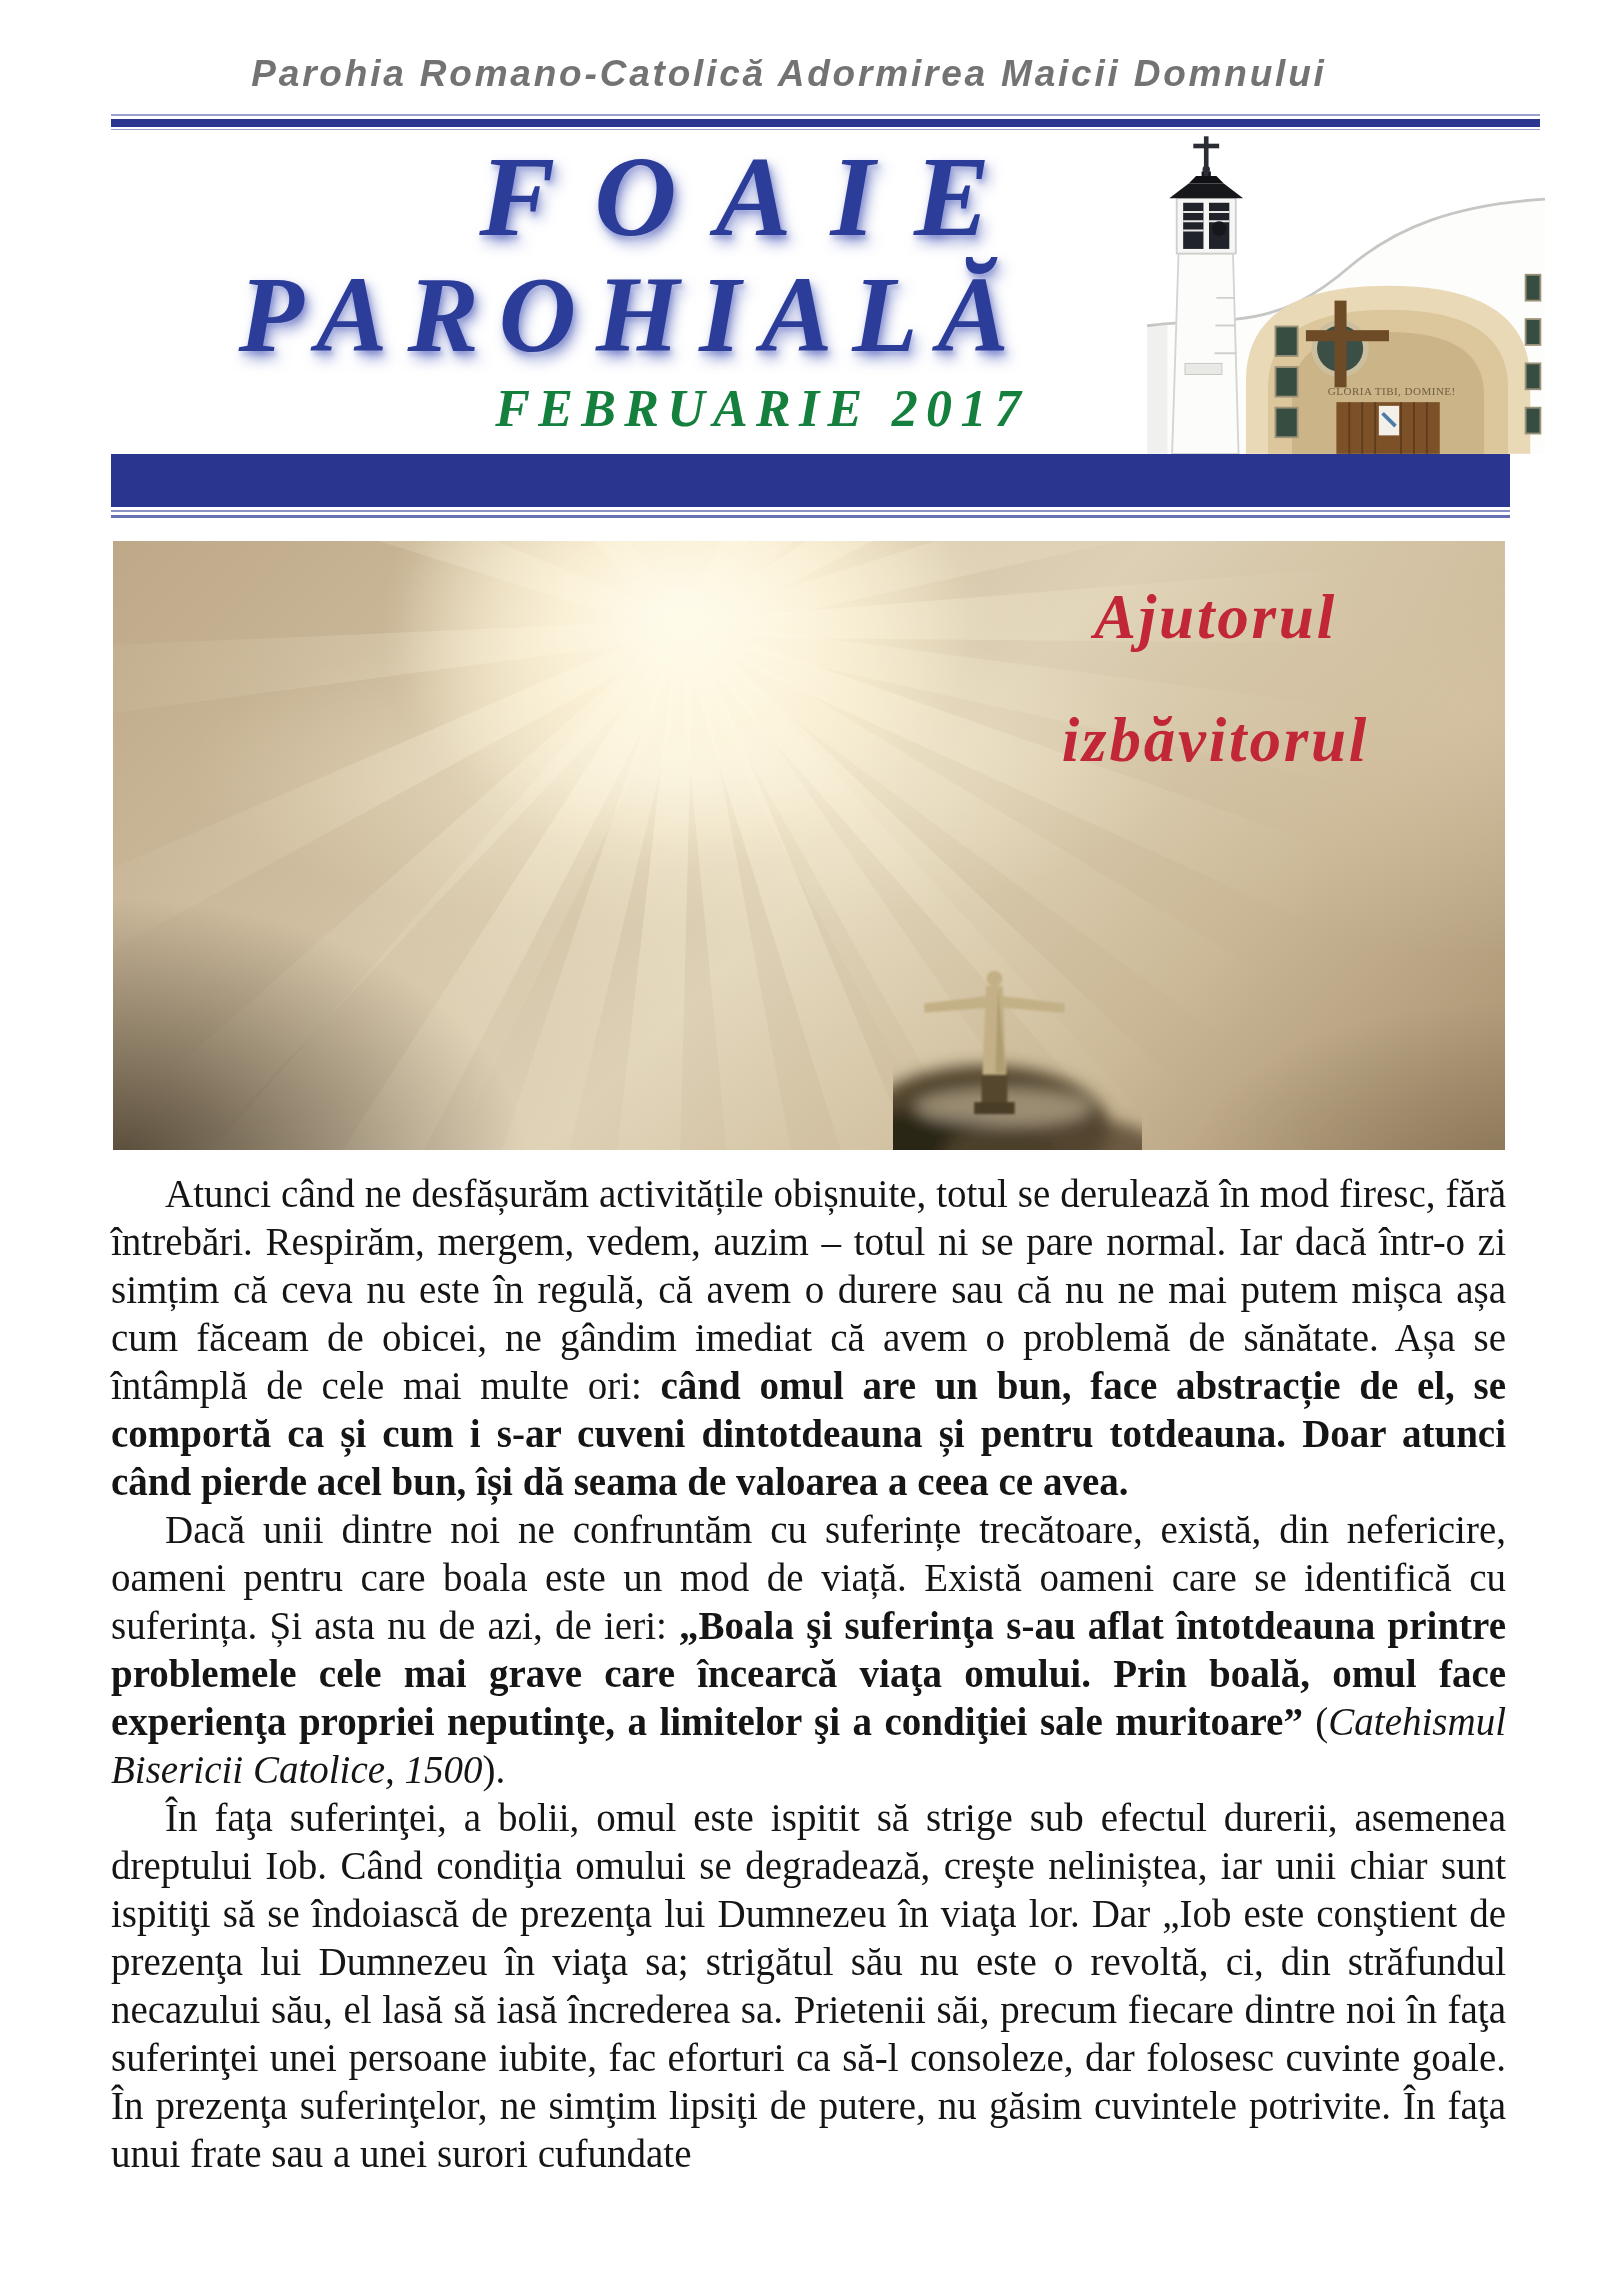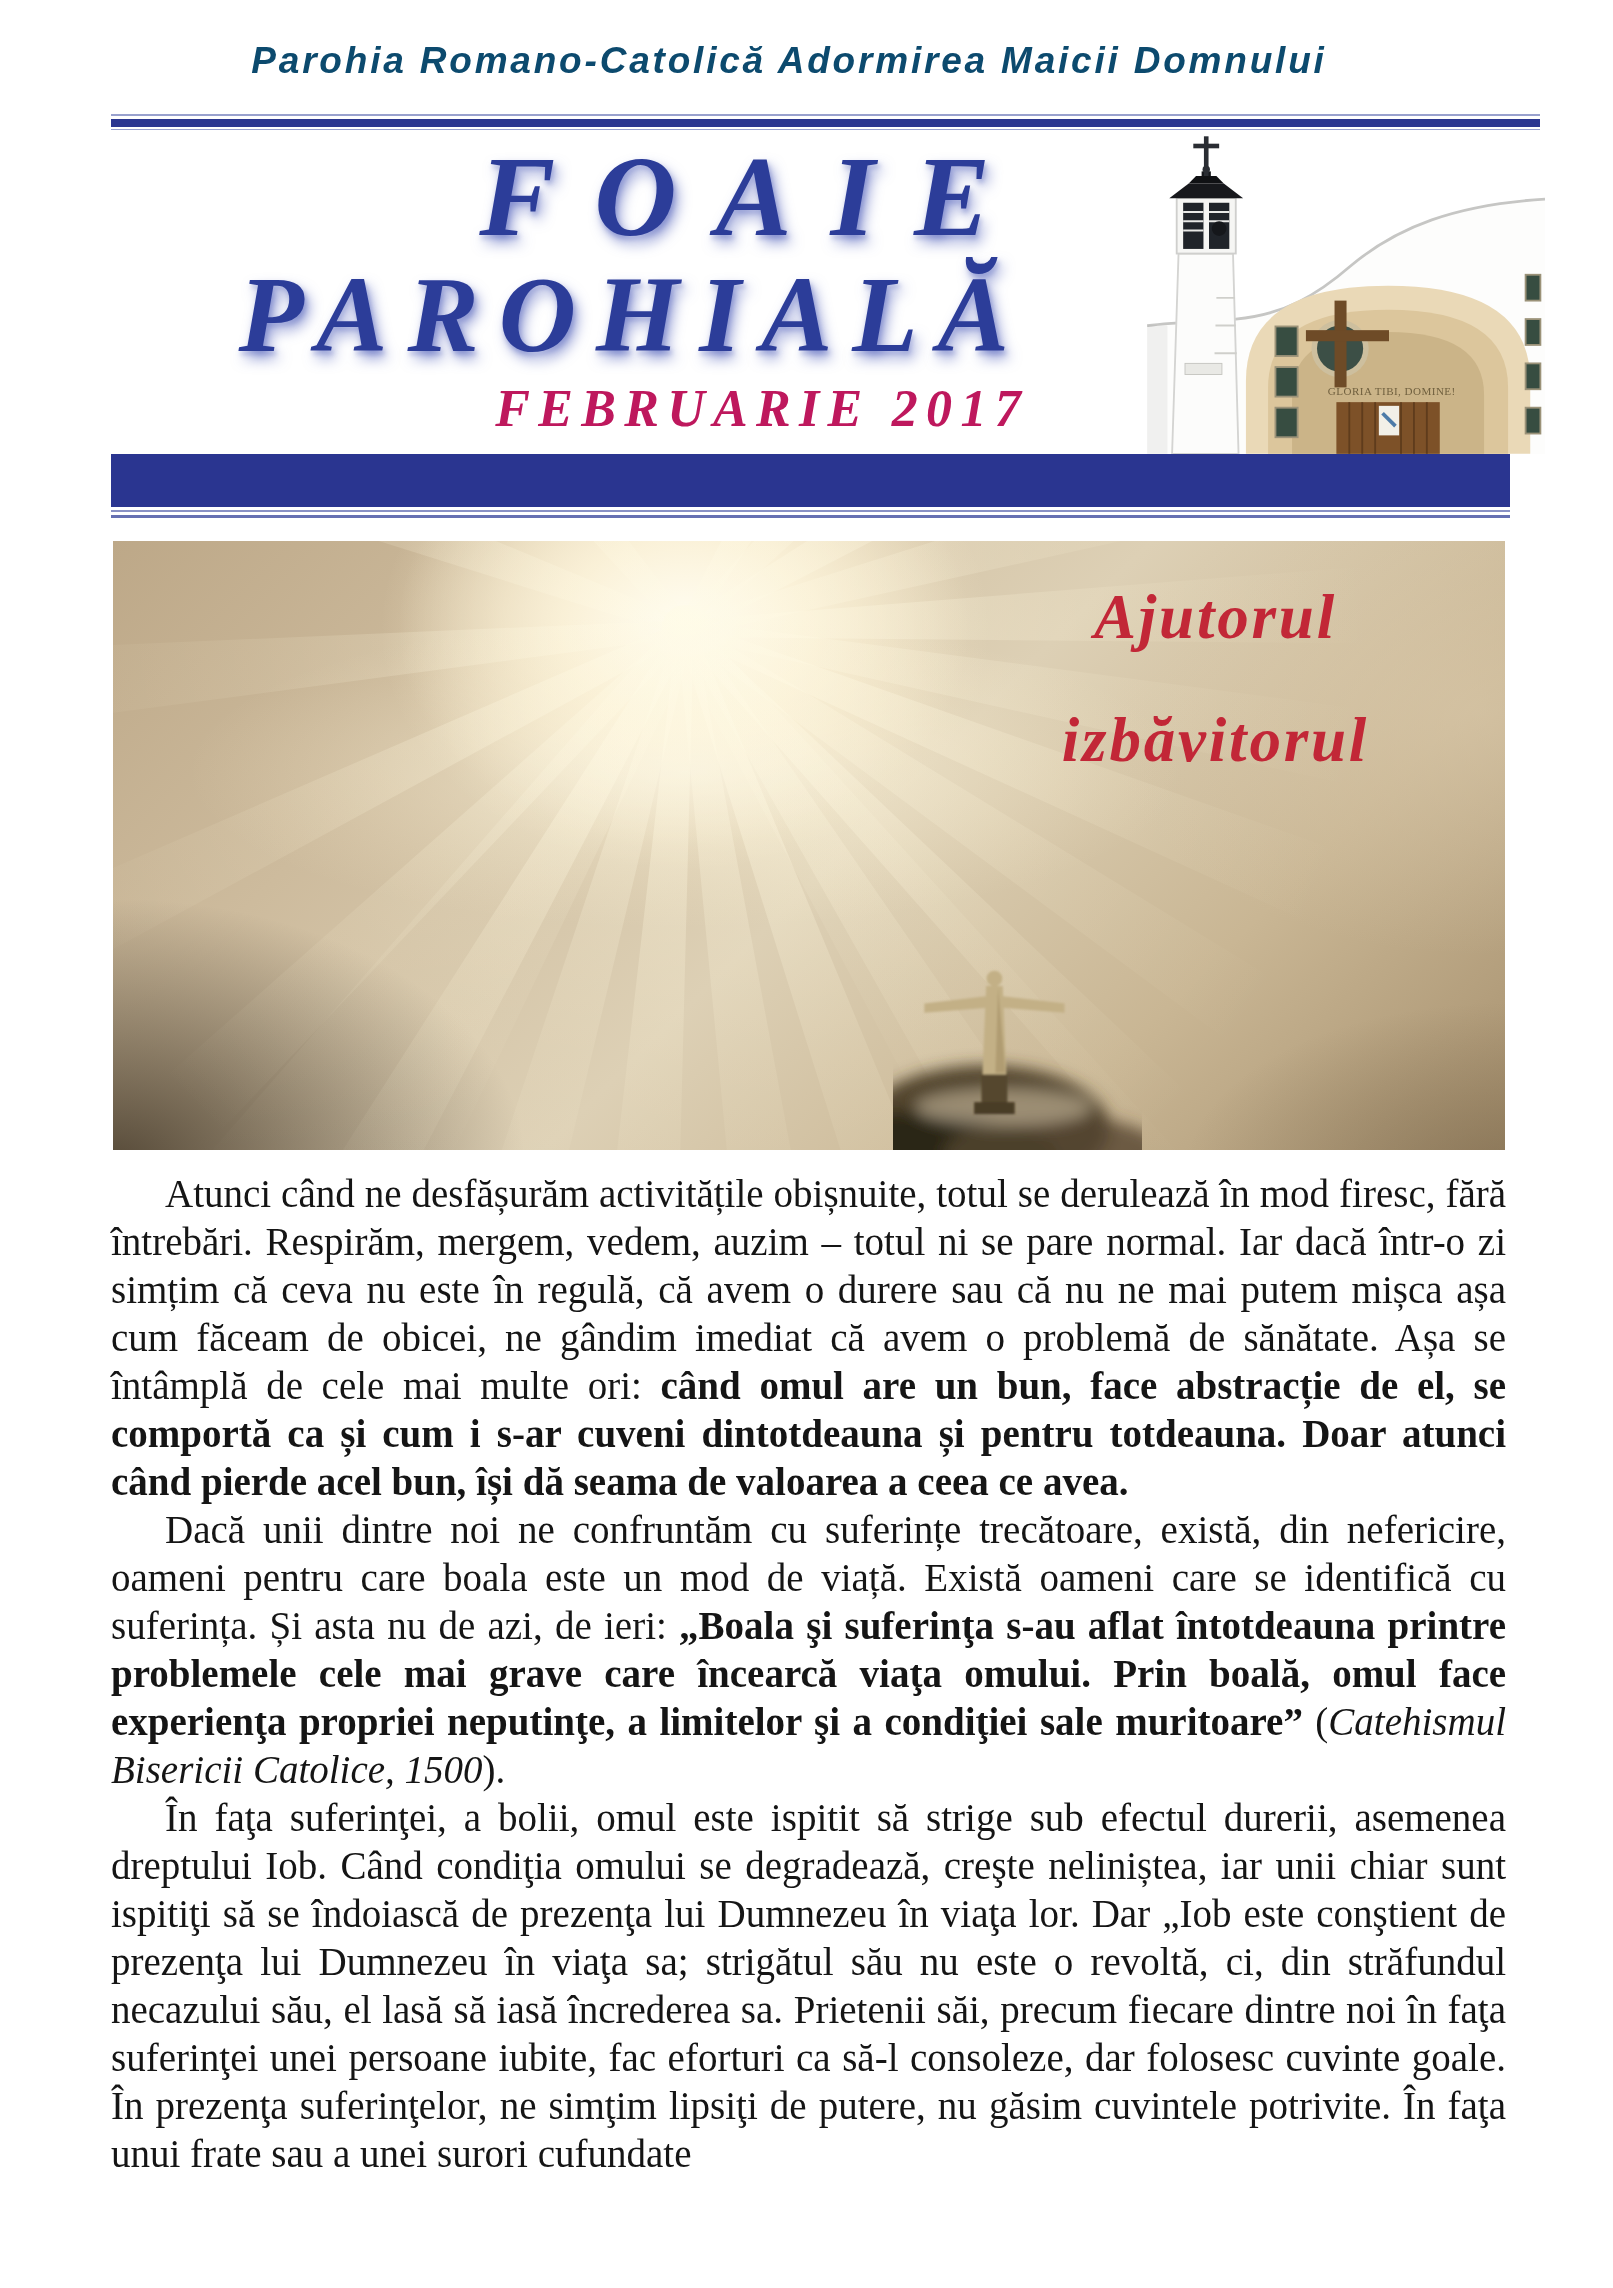--- a/index.html
+++ b/index.html
@@ -1,35 +1,35 @@
 <!DOCTYPE html>
 <html style="font-size:14.8px"><head>
 <meta charset="utf-8">
 <style>
   html,body{margin:0;padding:0;background:#fff;}
   .page{position:relative;width:1613px;height:2289px;background:#ffffff;overflow:hidden;
         font-family:"Liberation Serif",serif;}
 
   
-  .parish-name{position:absolute;top:40px;left:0;width:1578px;text-align:center;
+  .parish-name{position:absolute;top:53px;left:0;width:1578px;text-align:center;
     font-family:"Liberation Sans",sans-serif;font-weight:bold;font-style:italic;
-    font-size:37px;letter-spacing:2.8px;color:#0c4a6e;white-space:nowrap;}
+    font-size:37px;letter-spacing:2.8px;color:#737373;white-space:nowrap;}
   .rule{position:absolute;left:111px;width:1429px;}
   .rule .thin{height:1.8px;background:#99a1ce;}
   .rule .gap4{height:3.7px;}
   .rule .thick{height:7.4px;background:#2a3590;}
   .rule .gap2{height:1.8px;}
 
   .title-block{position:absolute;left:92px;top:135px;width:937px;text-align:right;}
   .nl-title{font-weight:bold;font-style:italic;color:#2c3d99;line-height:1.08;
     text-shadow:4.6px 8.3px 13px rgba(84,99,188,.6),1.8px 3.7px 5.5px rgba(84,99,188,.4);}
   .nl-title.l1{font-size:114px;letter-spacing:39px;}
   .nl-title.l2{font-size:107px;letter-spacing:20px;}
   .issue-date{margin-top:5.5px;margin-left:208px;font-weight:bold;font-style:italic;
-    font-size:52px;letter-spacing:8.3px;color:#be185d;}
+    font-size:52px;letter-spacing:8.3px;color:#15803d;}
 
   .church-photo{position:absolute;left:1137px;top:90px;width:408px;height:364px;}
 
   
   .band{position:absolute;left:111px;top:454px;width:1399px;height:53px;background:#2a3590;}
   .band-line1{position:absolute;left:111px;top:510px;width:1399px;height:1.8px;background:#8890c4;}
   .band-line2{position:absolute;left:111px;top:515px;width:1399px;height:2.8px;background:#6670b2;}
 
   
   .hero{position:absolute;left:113px;top:541px;width:1392px;height:609px;overflow:hidden;

